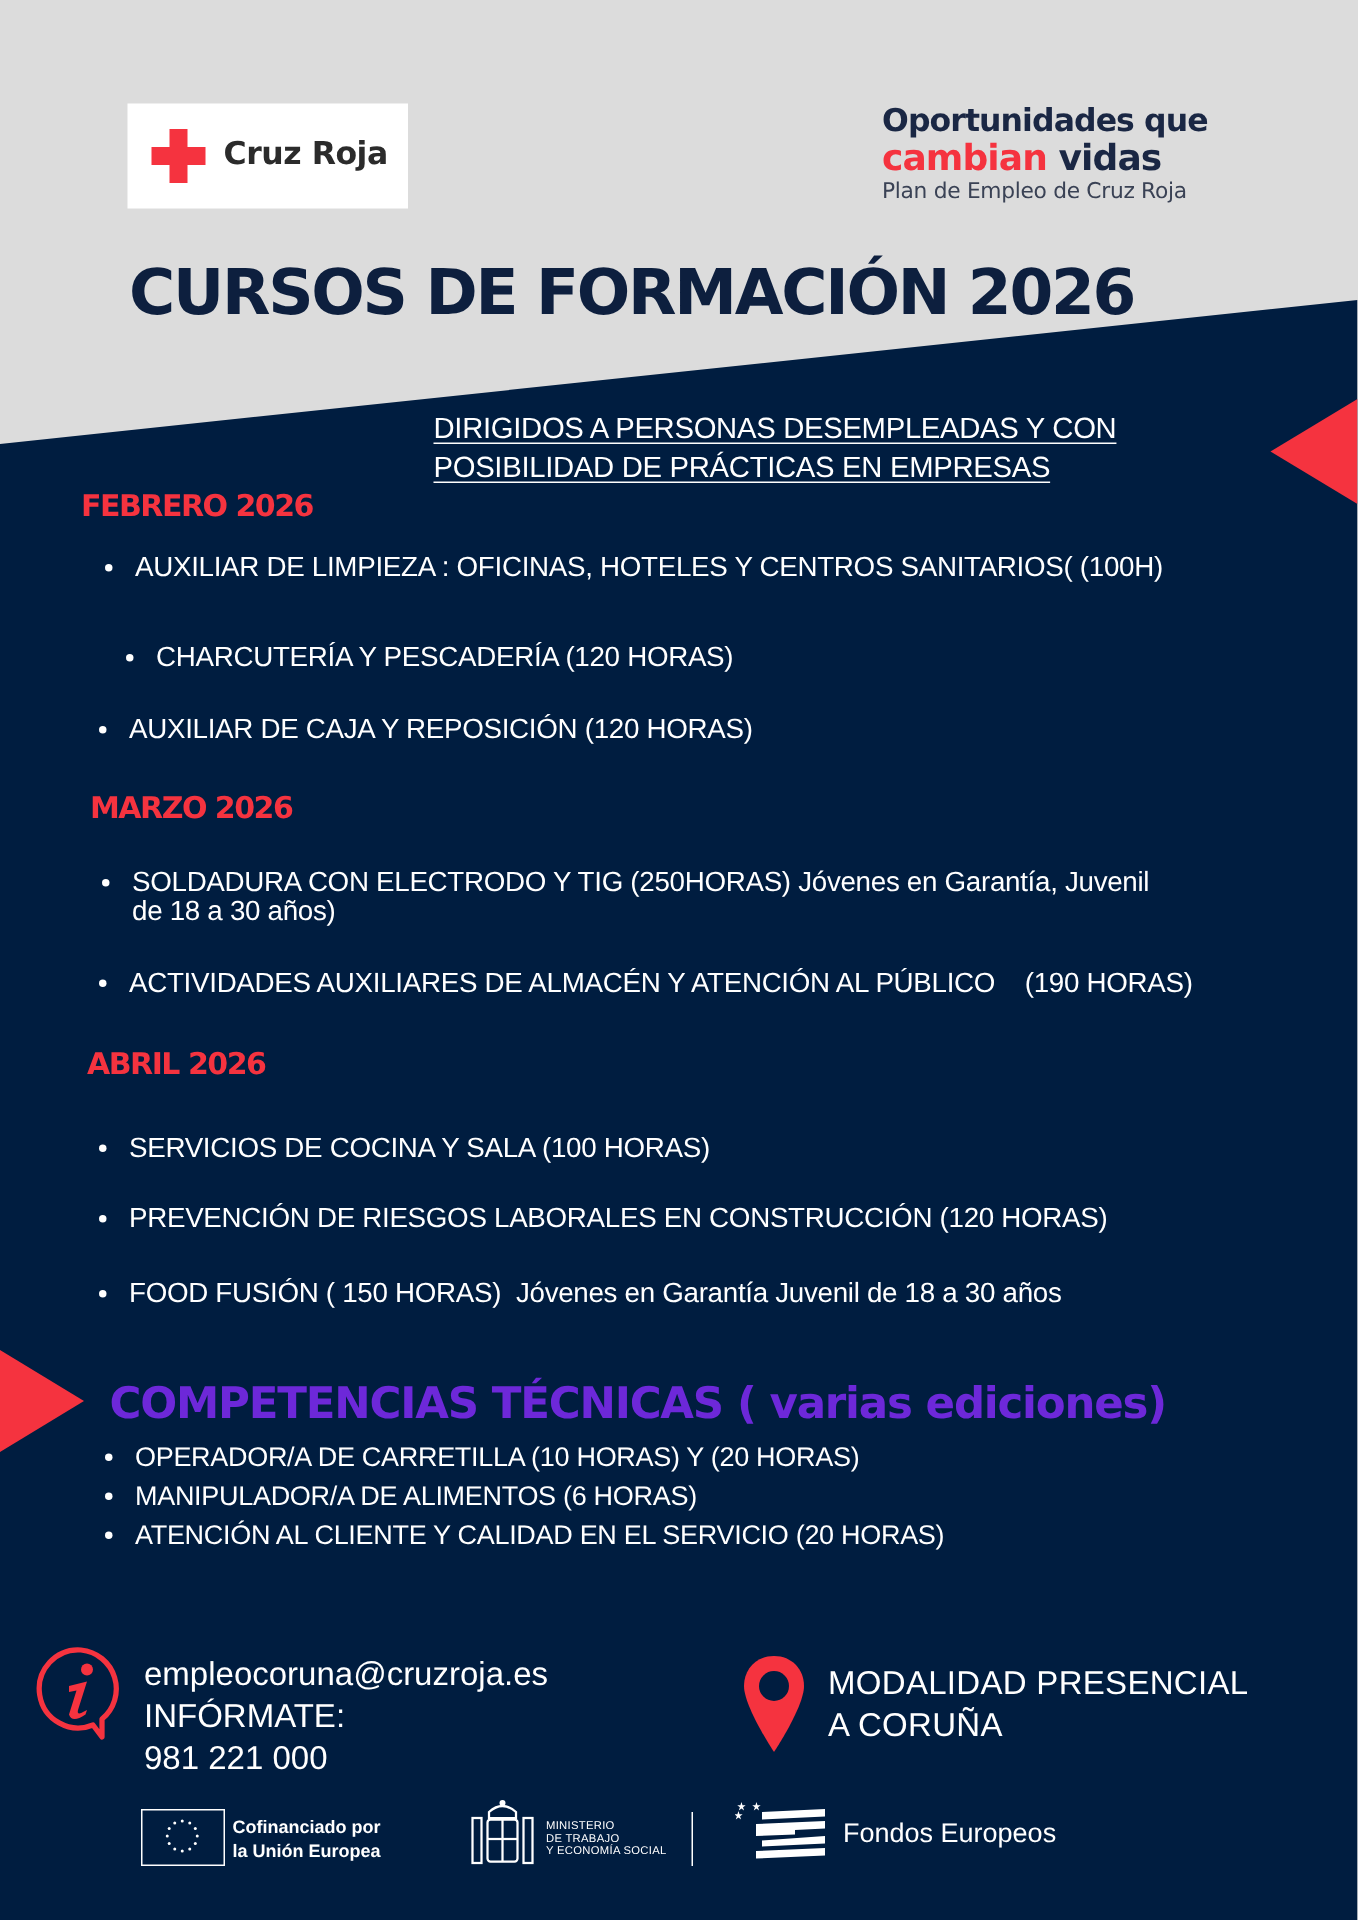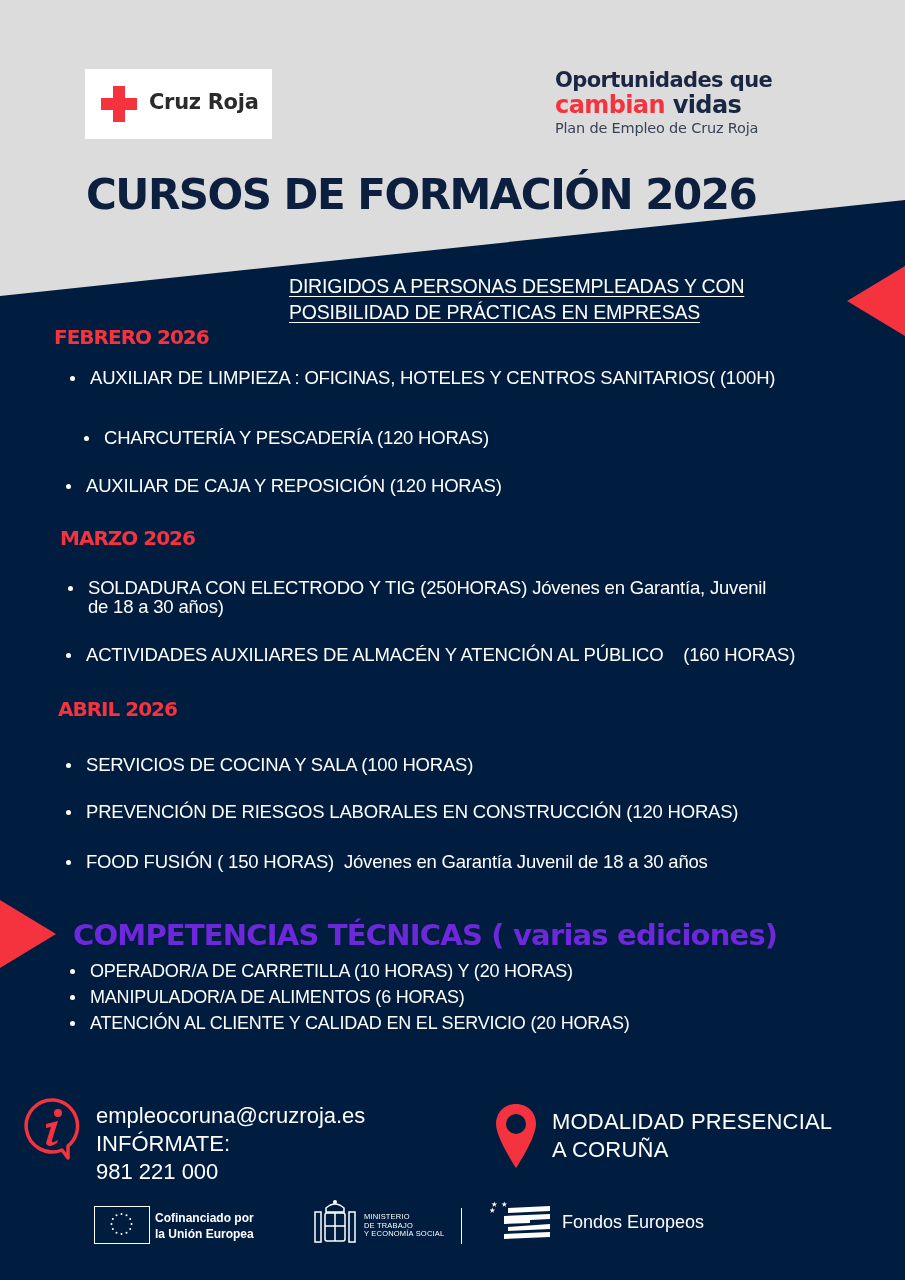--- a/index.html
+++ b/index.html
@@ -6,21 +6,21 @@
     html, body { width: 905px; height: 1280px; overflow: hidden; }
     body { position: relative; background: #dcdcdc; font-family: "Liberation Sans", "DejaVu Sans", sans-serif; }
     .navy-bg { position: absolute; left: 0; top: 0; width: 905px; height: 1280px; }
     .abs { position: absolute; }
     .logo-box { left: 85px; top: 69px; width: 187px; height: 70px; background: #ffffff; }
     .cross { left: 16px; top: 17px; width: 36px; height: 36px; }
     .cross::before, .cross::after { content: ""; position: absolute; background: #f5333f; }
     .cross::before { left: 12px; top: 0; width: 12px; height: 36px; }
     .cross::after { left: 0; top: 12px; width: 36px; height: 12px; }
     .logo-text { left: 64px; top: 21px; font-size: 21px; font-weight: bold; color: #2b2b2b; font-family: "DejaVu Sans", sans-serif; letter-spacing: -0.3px; }
-    .tagline { left: 555px; top: 68px; width: 260px; color: #1a2744; font-family: "DejaVu Sans", sans-serif; }
+    .tagline { left: 588px; top: 68px; width: 260px; color: #1a2744; font-family: "DejaVu Sans", sans-serif; }
     .tag1 { font-size: 21px; font-weight: bold; line-height: 24px; letter-spacing: -0.6px; white-space: nowrap; }
     .tag2 { font-size: 24px; font-weight: bold; line-height: 26px; letter-spacing: -0.6px; white-space: nowrap; }
     .tag2 .red { color: #f5333f; }
     .tag3 { font-size: 14.5px; line-height: 20px; color: #3a4255; letter-spacing: -0.2px; white-space: nowrap; }
     .main-title { left: 86px; top: 170px; font-size: 42px; font-weight: bold; color: #0d1f3e; letter-spacing: -1.5px; white-space: nowrap; font-family: "DejaVu Sans", sans-serif; }
     .subtitle { left: 289px; top: 273px; color: #ffffff; font-size: 19.5px; line-height: 26px; text-decoration: underline; text-underline-offset: 3px; white-space: nowrap; letter-spacing: -0.2px; }
     .month { left: 54px; color: #f5333f; font-weight: bold; font-size: 20px; letter-spacing: -1px; font-family: "DejaVu Sans", sans-serif; white-space: nowrap; }
     .item { color: #ffffff; font-size: 18.5px; line-height: 20px; white-space: nowrap; letter-spacing: -0.2px; }
     .item .bullet { position: absolute; width: 5px; height: 5px; border-radius: 50%; background: #ffffff; }
     .comp-title { left: 73px; top: 918px; color: #6d28d9; font-weight: bold; font-size: 29px; letter-spacing: -0.8px; font-family: "DejaVu Sans", sans-serif; white-space: nowrap; }
@@ -77,21 +77,21 @@
 </div>
 
 <div class="abs month" style="top:526px; left:60px;">MARZO 2026</div>
 <div class="abs item" style="left:88px; top:578px; line-height:19px;">
   <span class="bullet" style="left:-20px; top:8px;"></span>
   <div>SOLDADURA CON ELECTRODO Y TIG (250HORAS) Jóvenes en Garantía, Juvenil</div>
   <div>de 18 a   30 años)</div>
 </div>
 <div class="abs item" style="left:86px; top:645px;">
   <span class="bullet" style="left:-20px; top:8px;"></span>
-  <span style="white-space:pre;">ACTIVIDADES AUXILIARES DE ALMACÉN Y ATENCIÓN AL PÚBLICO    (160 HORAS)</span>
+  <span style="white-space:pre;">ACTIVIDADES AUXILIARES DE ALMACÉN Y ATENCIÓN AL PÚBLICO    (190 HORAS)</span>
 </div>
 
 <div class="abs month" style="top:697px; left:58px;">ABRIL 2026</div>
 <div class="abs item" style="left:86px; top:755px;">
   <span class="bullet" style="left:-20px; top:8px;"></span>
   <span>SERVICIOS DE COCINA Y SALA (100 HORAS)</span>
 </div>
 <div class="abs item" style="left:86px; top:802px;">
   <span class="bullet" style="left:-20px; top:8px;"></span>
   <span>PREVENCIÓN DE RIESGOS LABORALES EN CONSTRUCCIÓN (120 HORAS)</span>

